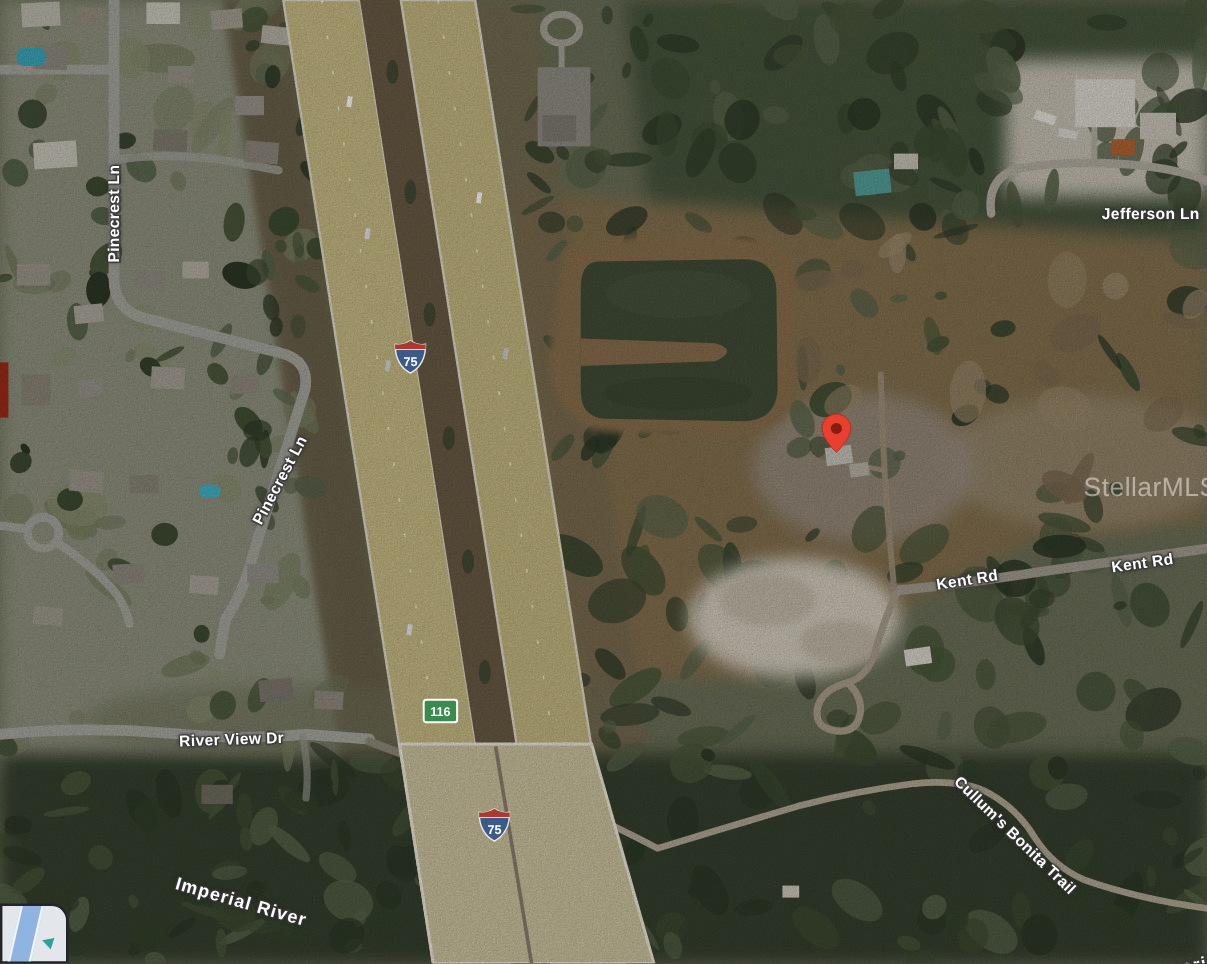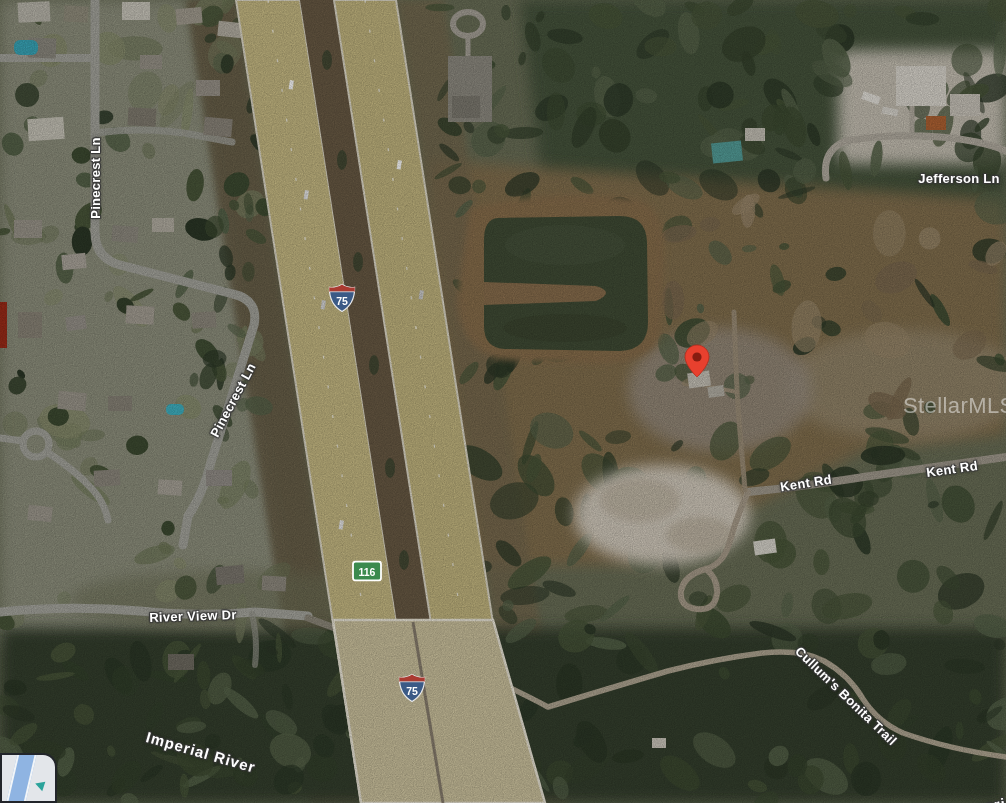--- a/index.html
+++ b/index.html
@@ -713,21 +713,21 @@
       <path d="M18,1 C23.5,4.8 30,5.8 35,4.8 L35,10.5 L1,10.5 L1,4.8 C6,5.8 12.5,4.8 18,1 Z" fill="#aa3a30"></path>
       <line x1="1.5" y1="10.7" x2="34.5" y2="10.7" stroke="#e9e9e9" stroke-width="1"></line>
       <text x="18" y="28.5" font-size="14" font-weight="bold" fill="#fff" text-anchor="middle" font-family="Liberation Sans, sans-serif">75</text>
         </svg></div>
       <div class="shield" style="left: 412px; top: 690px;"><svg width="27" height="29" viewBox="0 0 36 38">
       <path d="M18,1 C23.5,4.8 30,5.8 35,4.8 C35,17.5 31.5,29.5 18,37 C4.5,29.5 1,17.5 1,4.8 C6,5.8 12.5,4.8 18,1 Z" fill="#3b5a86" stroke="#e9e9e9" stroke-width="1.6"></path>
       <path d="M18,1 C23.5,4.8 30,5.8 35,4.8 L35,10.5 L1,10.5 L1,4.8 C6,5.8 12.5,4.8 18,1 Z" fill="#aa3a30"></path>
       <line x1="1.5" y1="10.7" x2="34.5" y2="10.7" stroke="#e9e9e9" stroke-width="1"></line>
       <text x="18" y="28.5" font-size="14" font-weight="bold" fill="#fff" text-anchor="middle" font-family="Liberation Sans, sans-serif">75</text>
         </svg></div>
-      <div class="shield" style="left: 367px; top: 573px;"><svg width="30" height="21" viewBox="0 0 30 21">
+      <div class="shield" style="left: 367px; top: 595px;"><svg width="30" height="21" viewBox="0 0 30 21">
       <rect x="1" y="1" width="28" height="19" rx="2.5" fill="#3b8a4e" stroke="#ffffff" stroke-width="1.8"></rect>
       <text x="15" y="15" font-size="10.5" font-weight="bold" fill="#fff" text-anchor="middle" font-family="Liberation Sans, sans-serif">116</text>
         </svg></div>
     </div>
 
   <div class="overlay">
     <div class="watermark" style="left:903px;top:393px">StellarMLS</div>
   </div>
 
   <div id="pin-slot" class="overlay">

